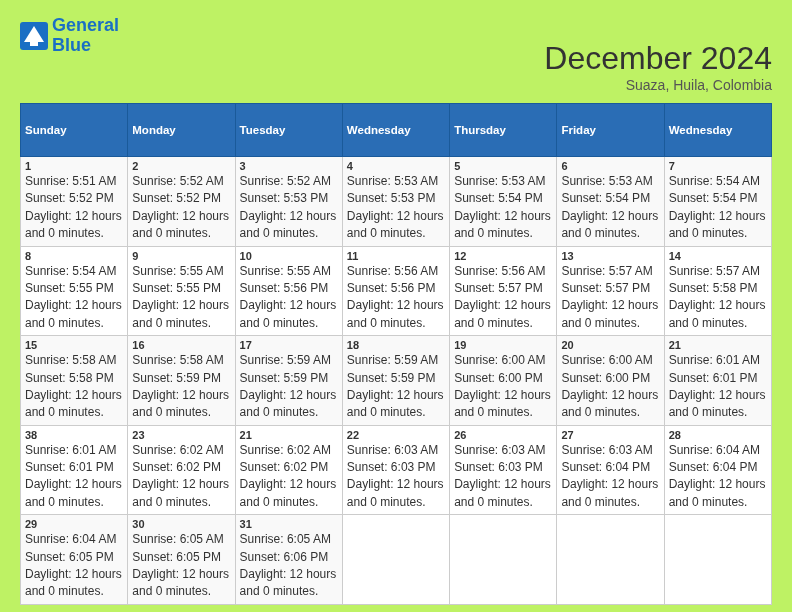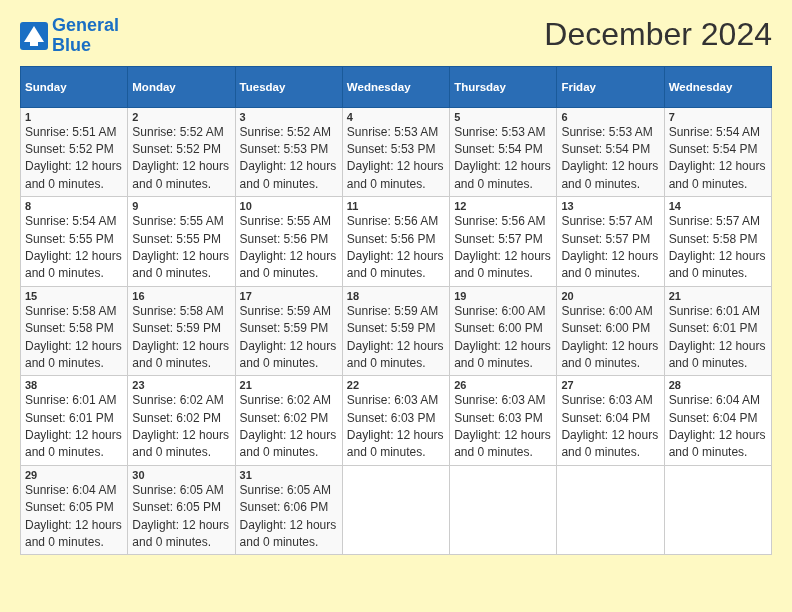--- a/index.html
+++ b/index.html
@@ -7,21 +7,21 @@
       font-family: Arial, sans-serif;
       background: #fff;
       width: 792px;
       height: 612px;
       overflow: hidden;
     }
     .page {
       width: 792px;
       height: 612px;
       padding: 16px 20px;
-      background: #fef9c3;
+      background: #bef264;
     }
     .header {
       display: flex;
       justify-content: space-between;
       align-items: flex-start;
       margin-bottom: 10px;
     }
     .logo {
       display: flex;
       align-items: center;
@@ -41,36 +41,37 @@
       margin-right: 4px;
       position: relative;
     }
     .title-section {
       text-align: right;
     }
     .month-title {
       font-size: 32px;
       font-weight: normal;
       color: #333;
+      margin-top: 24px;
     }
     .location {
       font-size: 14px;
       color: #555;
     }
     table {
       width: 100%;
       border-collapse: collapse;
       table-layout: fixed;
     }
     thead tr th {
       background-color: #2a6db5;
       color: #fff;
       font-size: 11.5px;
       font-weight: bold;
-      padding: 14px 4px;
+      padding: 20px 4px;
       text-align: left;
       border: 1px solid #1a5a9a;
     }
     tbody tr td {
       vertical-align: top;
       border: 1px solid #ccc;
       padding: 3px 4px;
       font-size: 8.5px;
       color: #333;
       height: 76px;
@@ -106,20 +107,21 @@
           <polygon points="14,4 24,20 4,20" fill="white"></polygon>
           <rect x="10" y="16" width="8" height="8" fill="white"></rect>
         </svg>
       </div>
       <div class="logo-text">
         <span>General</span><br><span style="color:#1a6fc4">Blue</span>
       </div>
     </div>
     <div class="title-section">
       <div class="month-title">December 2024</div>
+      <div class="location">Suaza, Huila, Colombia</div>
     </div>
   </div>
 
   <table>
     <thead>
       <tr>
         <th>Sunday</th>
         <th>Monday</th>
         <th>Tuesday</th>
         <th>Wednesday</th>

